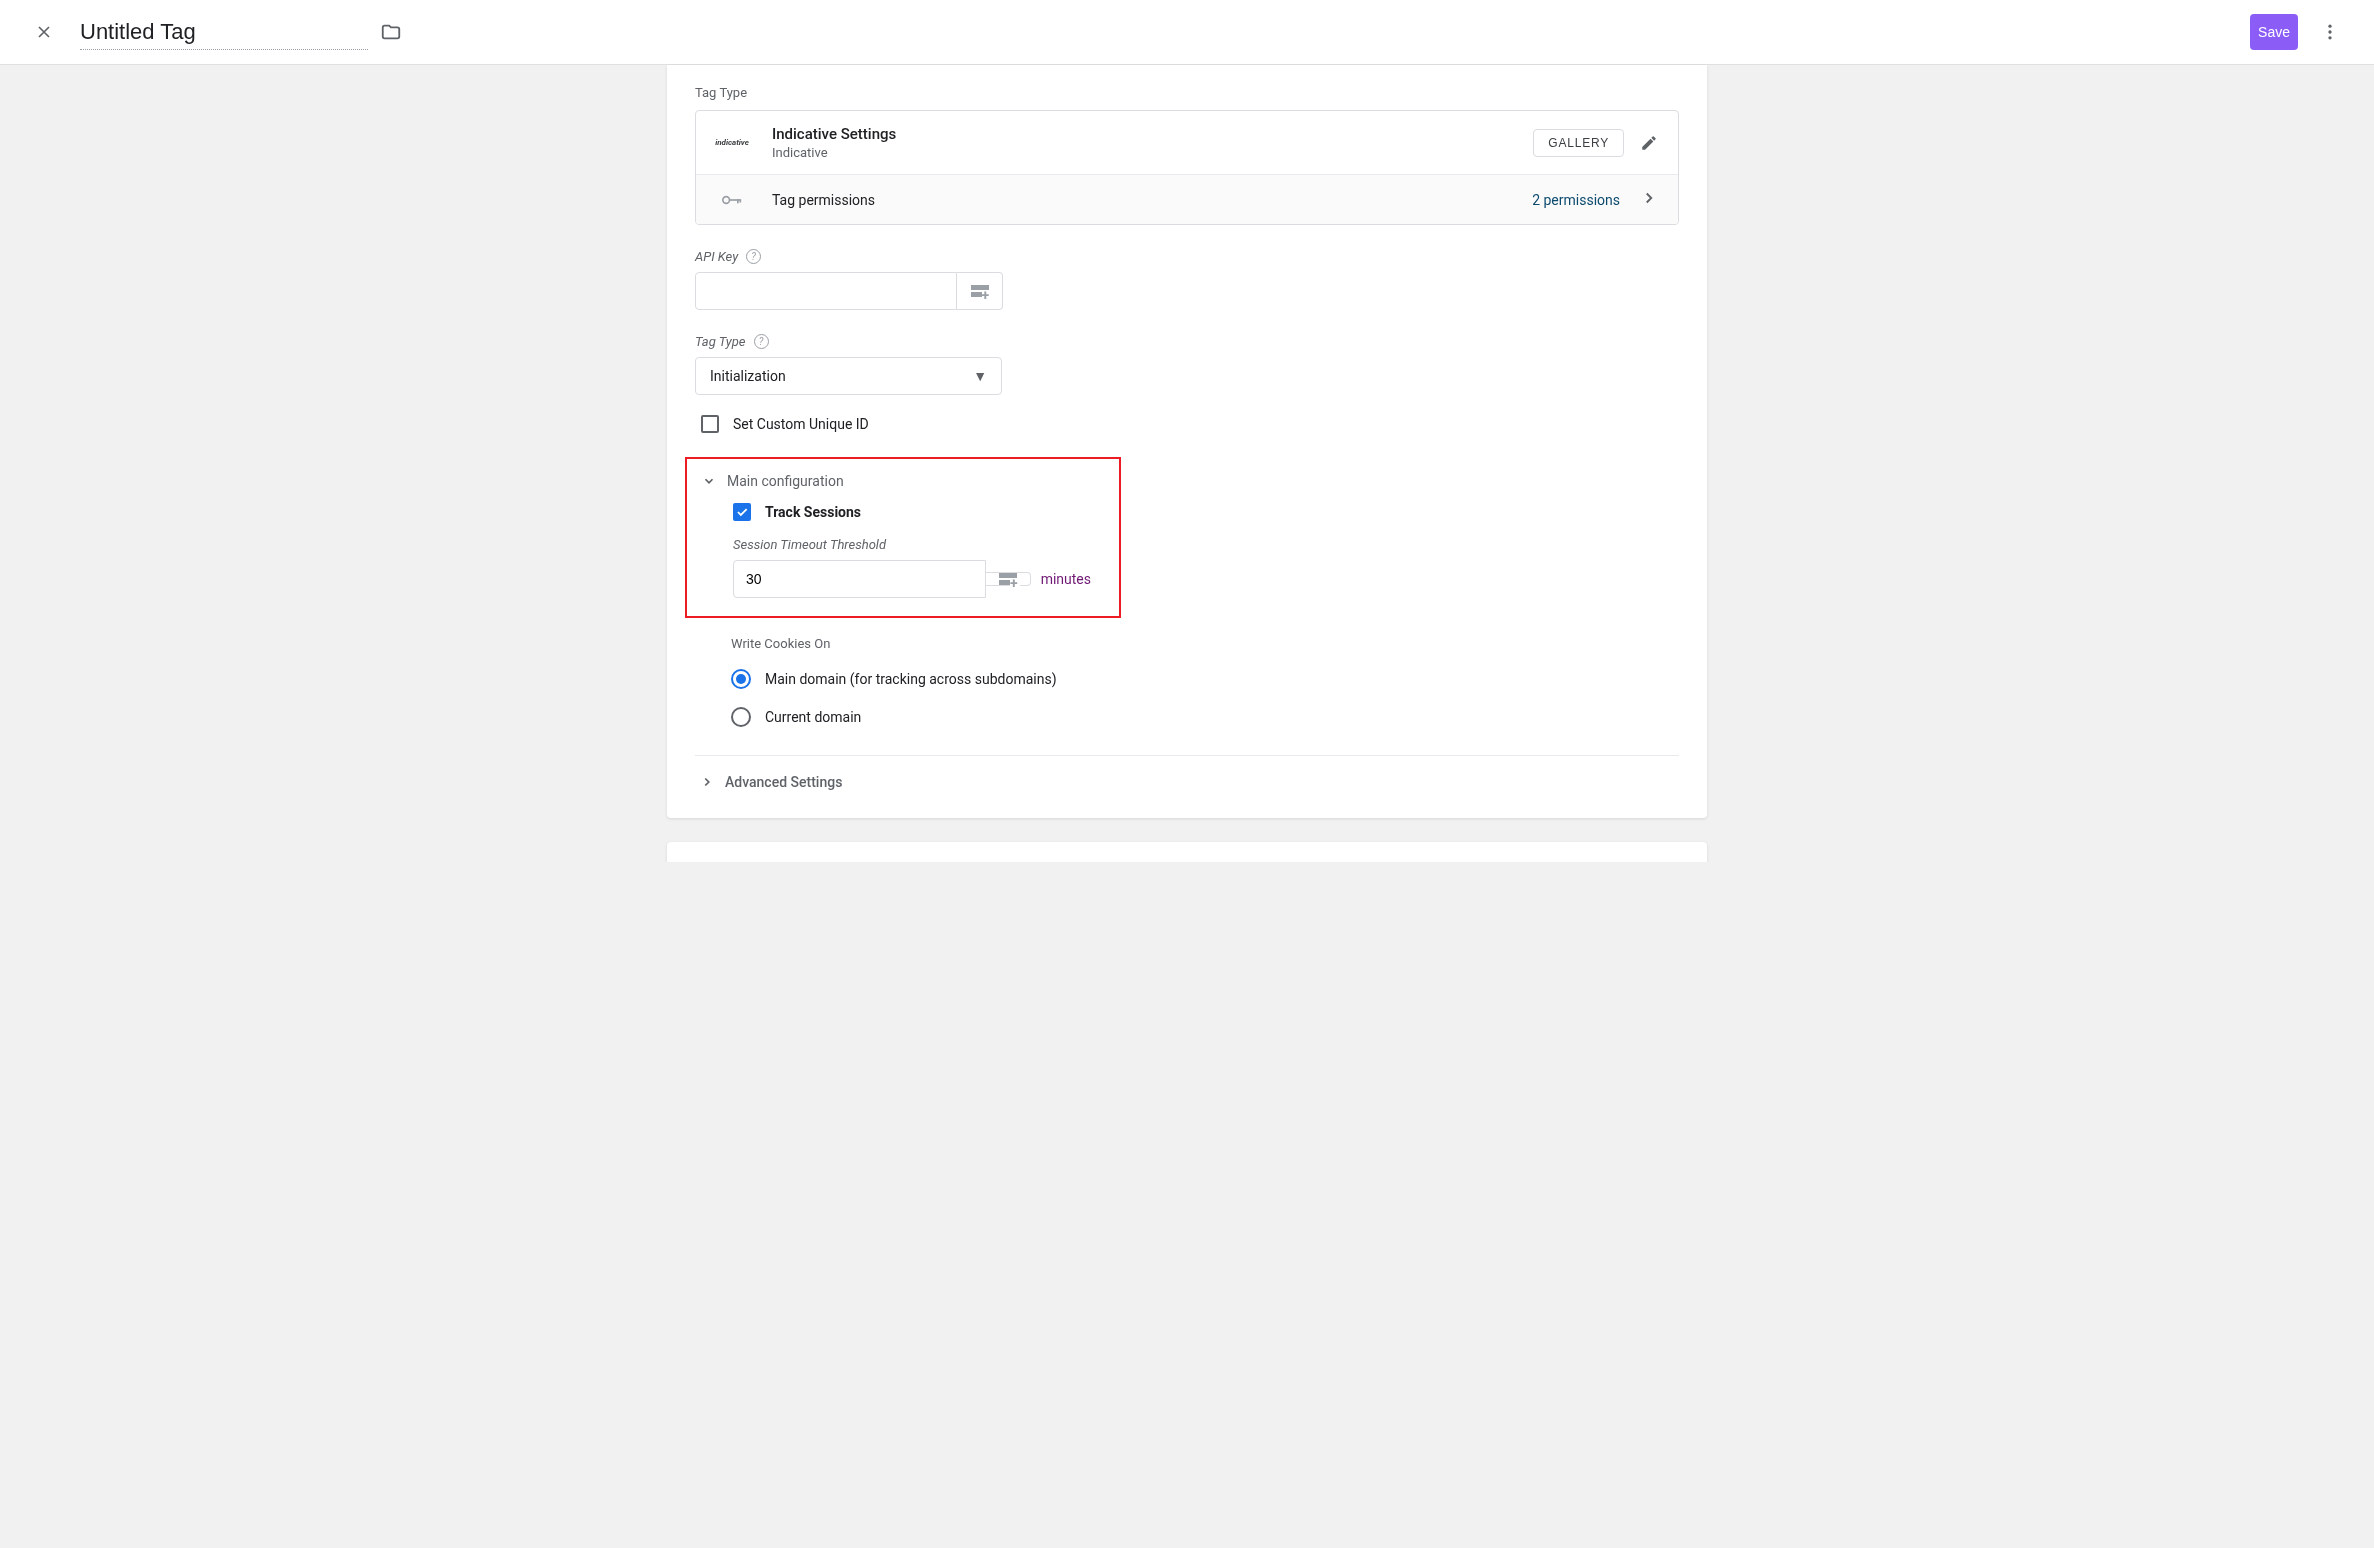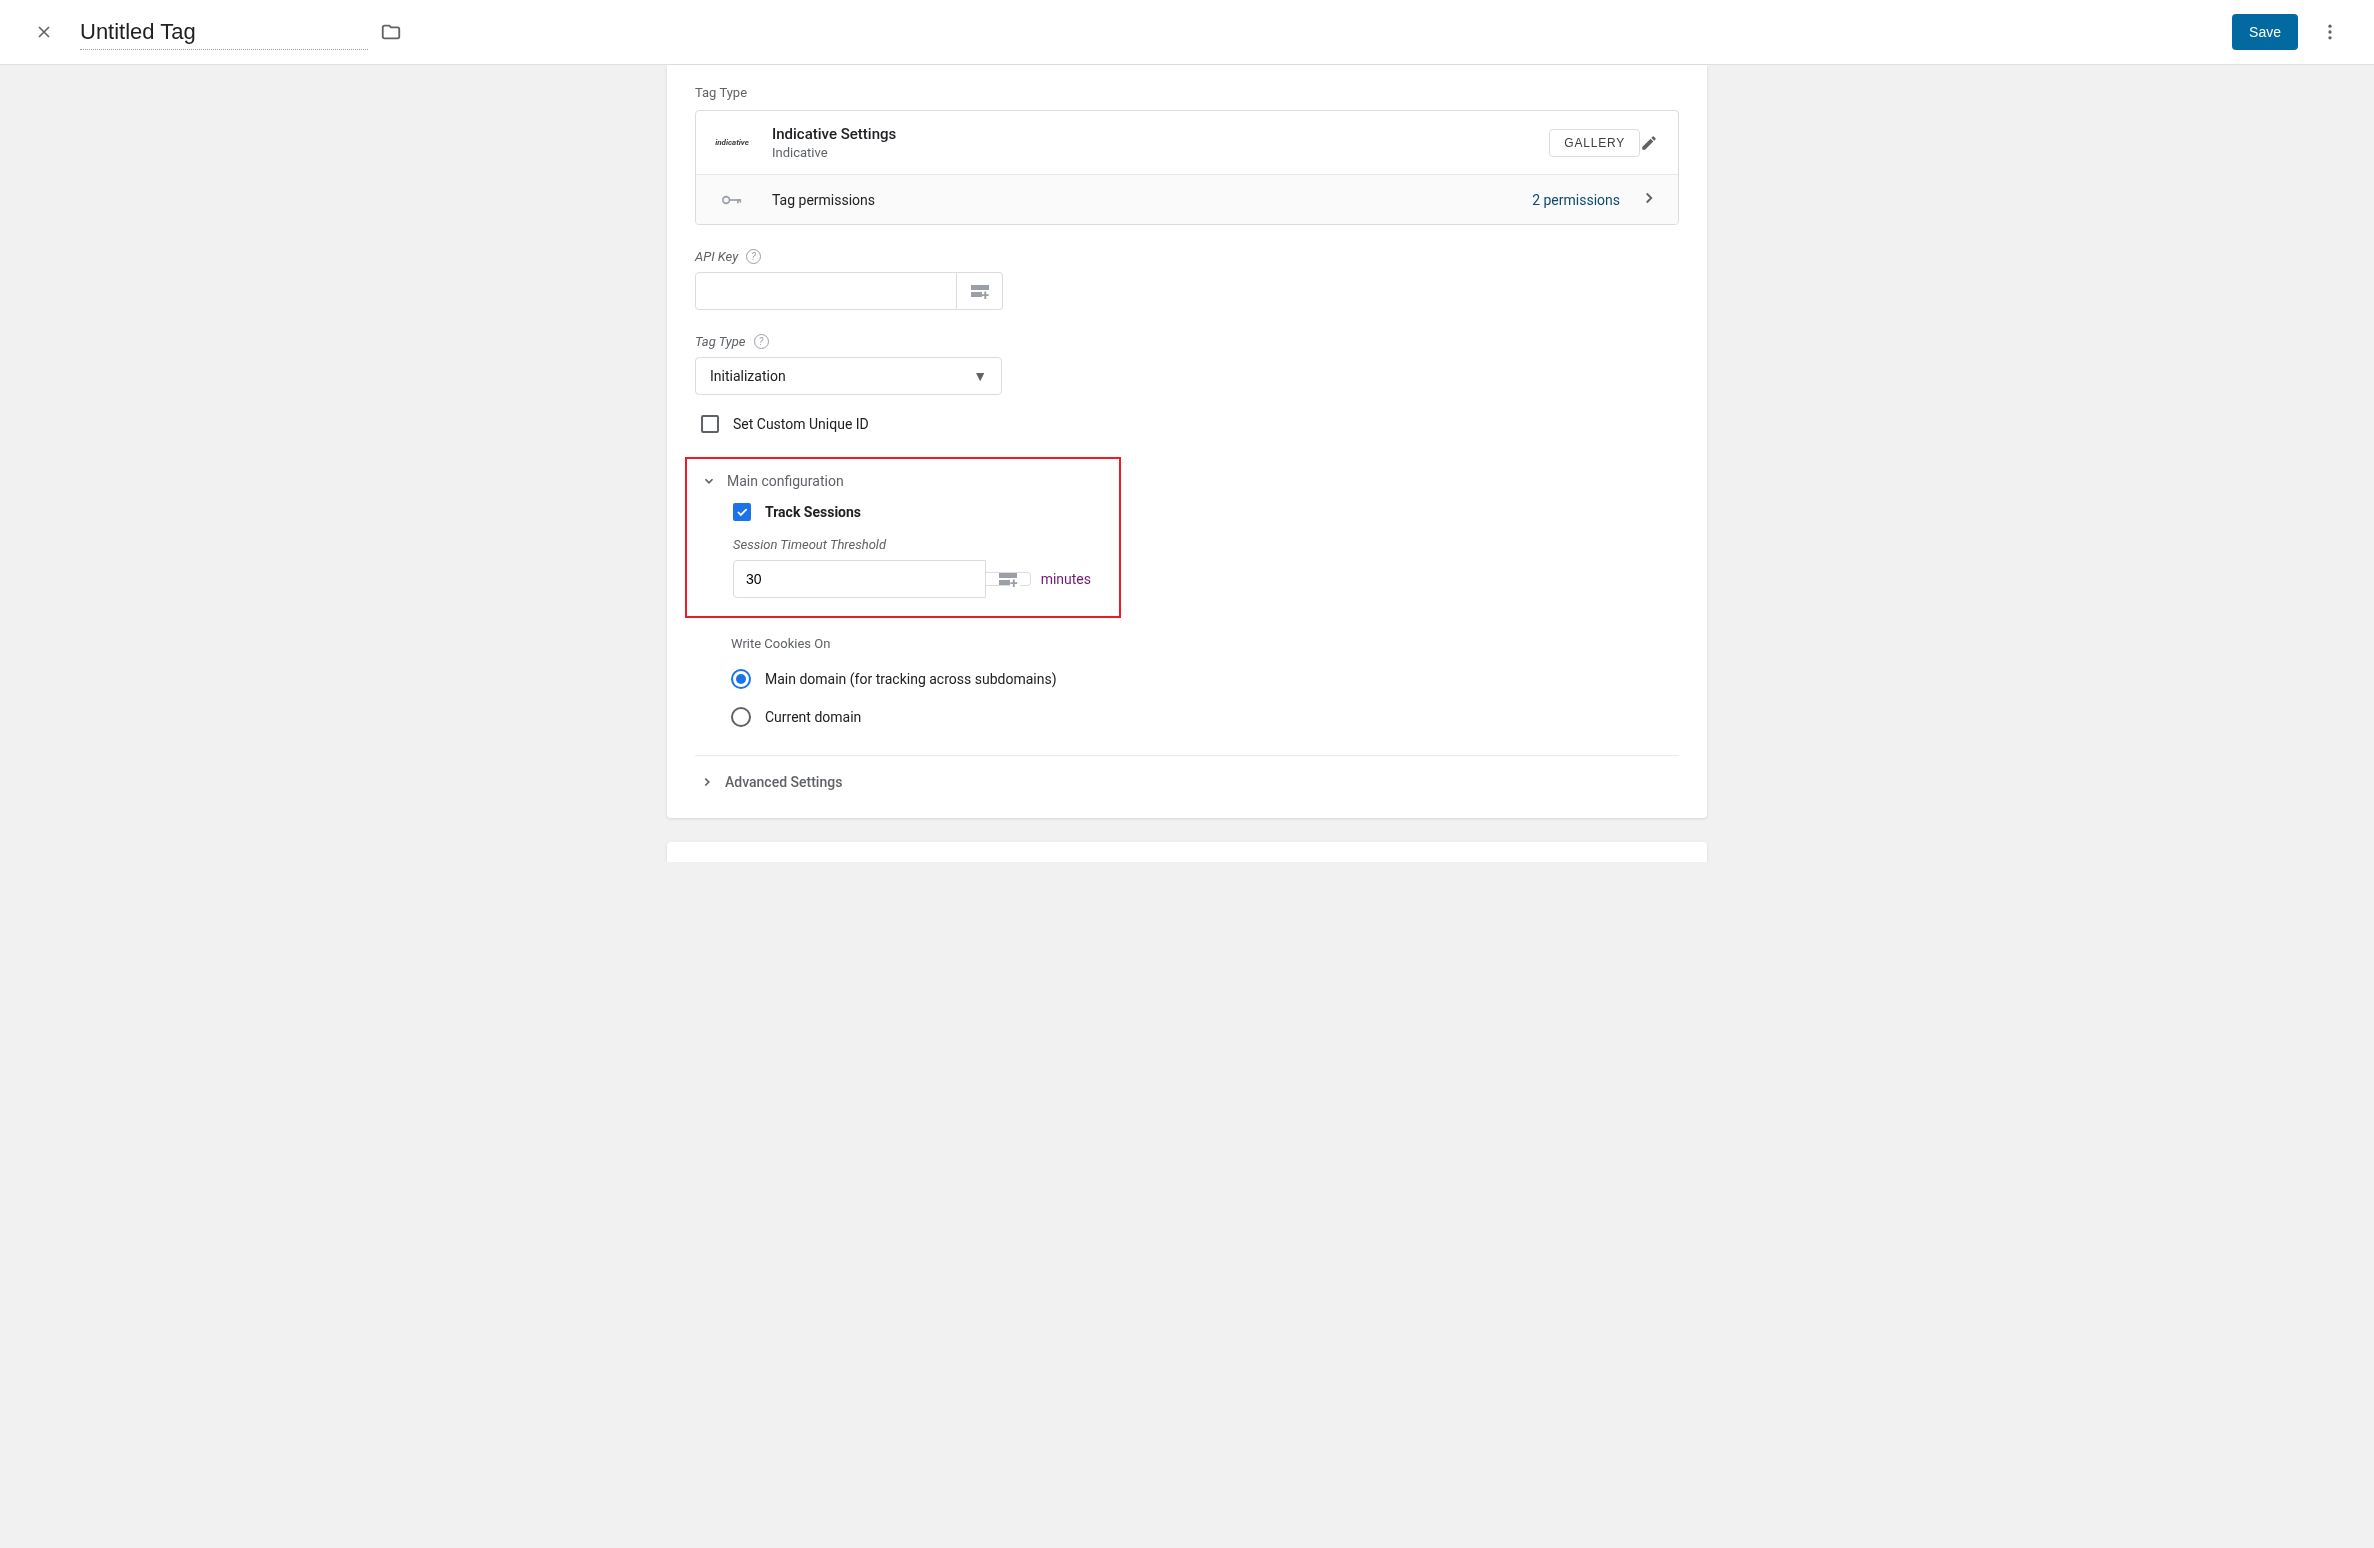--- a/index.html
+++ b/index.html
@@ -52,24 +52,24 @@
       align-items: center;
     }
     .folder-icon svg {
       width: 22px;
       height: 22px;
     }
     .spacer {
       flex: 1;
     }
     .save-btn {
-      background: #0369a1;
+      background: #8b5cf6;
       color: #fff;
       border: none;
-      padding: 10px 17px;
+      padding: 10px 8px;
       font-size: 14px;
       font-weight: 500;
       border-radius: 4px;
       cursor: pointer;
     }
     .more-btn {
       width: 40px;
       height: 40px;
       display: flex;
       align-items: center;
@@ -141,20 +141,21 @@
     .gallery-btn {
       border: 1px solid #dadce0;
       background: #fff;
       padding: 6px 14px;
       font-size: 12px;
       letter-spacing: 0.8px;
       font-weight: 500;
       color: #3c4043;
       border-radius: 4px;
       cursor: pointer;
+      margin-right: 16px;
     }
     .edit-icon {
       color: #5f6368;
       cursor: pointer;
       display: flex;
       align-items: center;
     }
     .edit-icon svg {
       width: 18px;
       height: 18px;

